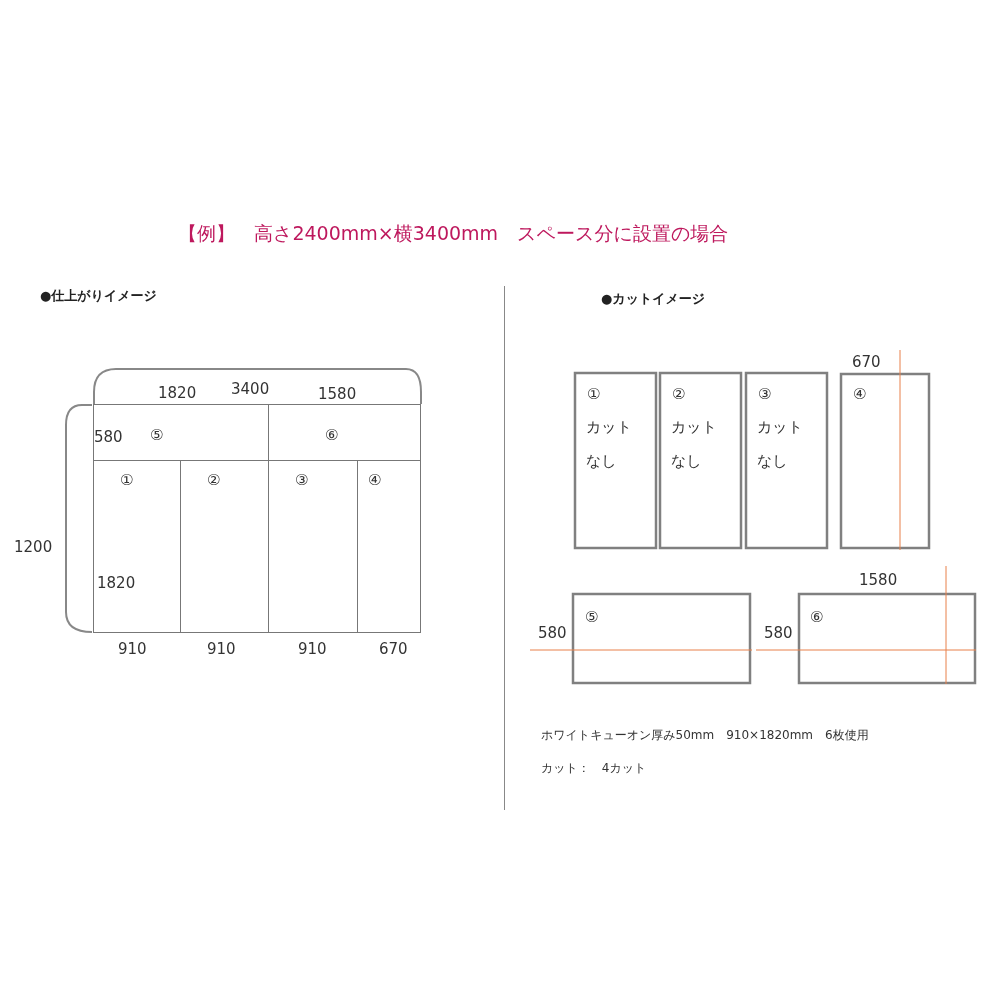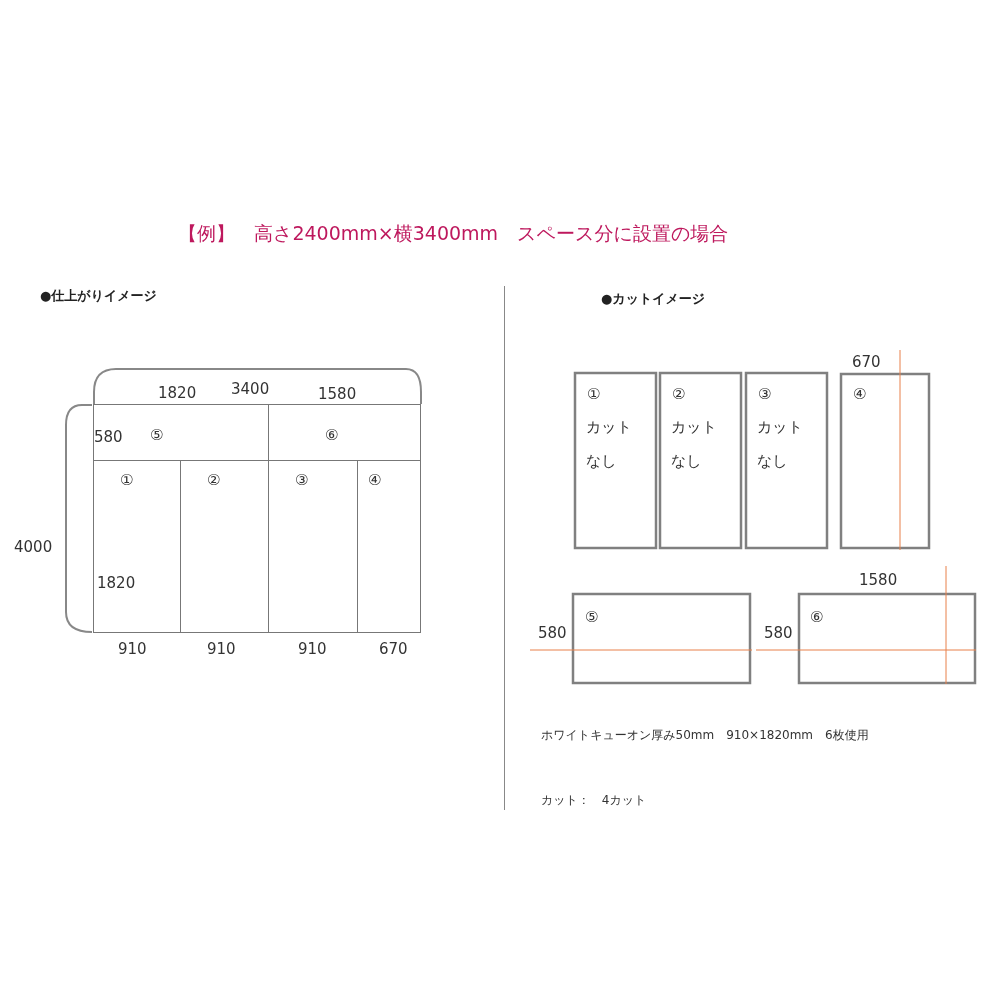--- a/index.html
+++ b/index.html
@@ -49,21 +49,21 @@
     <line x1="900" y1="350" x2="900" y2="550"></line>
     <line x1="530" y1="650" x2="752" y2="650"></line>
     <line x1="756" y1="650" x2="976" y2="650"></line>
     <line x1="946" y1="566" x2="946" y2="684"></line>
   </g>
 </svg>
 
 <div class="abs num" style="left:231px; top:344px;margin-top:36px;">3400</div>
 <div class="abs num" style="left:158px; top:384px;">1820</div>
 <div class="abs num" style="left:318px; top:385px;">1580</div>
-<div class="abs num" style="left:14px; top:538px;">4000</div>
+<div class="abs num" style="left:14px; top:538px;">1200</div>
 <div class="abs num" style="left:94px; top:428px;">580</div>
 <div class="abs num" style="left:97px; top:574px;">1820</div>
 
 <div class="abs lbl" style="left:150px; top:426px;">⑤</div>
 <div class="abs lbl" style="left:325px; top:426px;">⑥</div>
 <div class="abs lbl" style="left:120px; top:471px;">①</div>
 <div class="abs lbl" style="left:207px; top:471px;">②</div>
 <div class="abs lbl" style="left:295px; top:471px;">③</div>
 <div class="abs lbl" style="left:368px; top:471px;">④</div>
 
@@ -90,13 +90,13 @@
 <div class="abs lbl" style="left:853px; top:385px;">④</div>
 
 <div class="abs num" style="left:538px; top:624px;">580</div>
 <div class="abs lbl" style="left:585px; top:608px;">⑤</div>
 
 <div class="abs num" style="left:859px; top:571px;">1580</div>
 <div class="abs num" style="left:764px; top:624px;">580</div>
 <div class="abs lbl" style="left:810px; top:608px;">⑥</div>
 
 <div class="abs note" style="left:541px; top:727px;">ホワイトキューオン厚み50mm　910×1820mm　6枚使用</div>
-<div class="abs note" style="left:541px; top:760px;margin-top:32px;">カット：　4カット</div>
+<div class="abs note" style="left:541px; top:760px;">カット：　4カット</div>
 
 </body></html>

